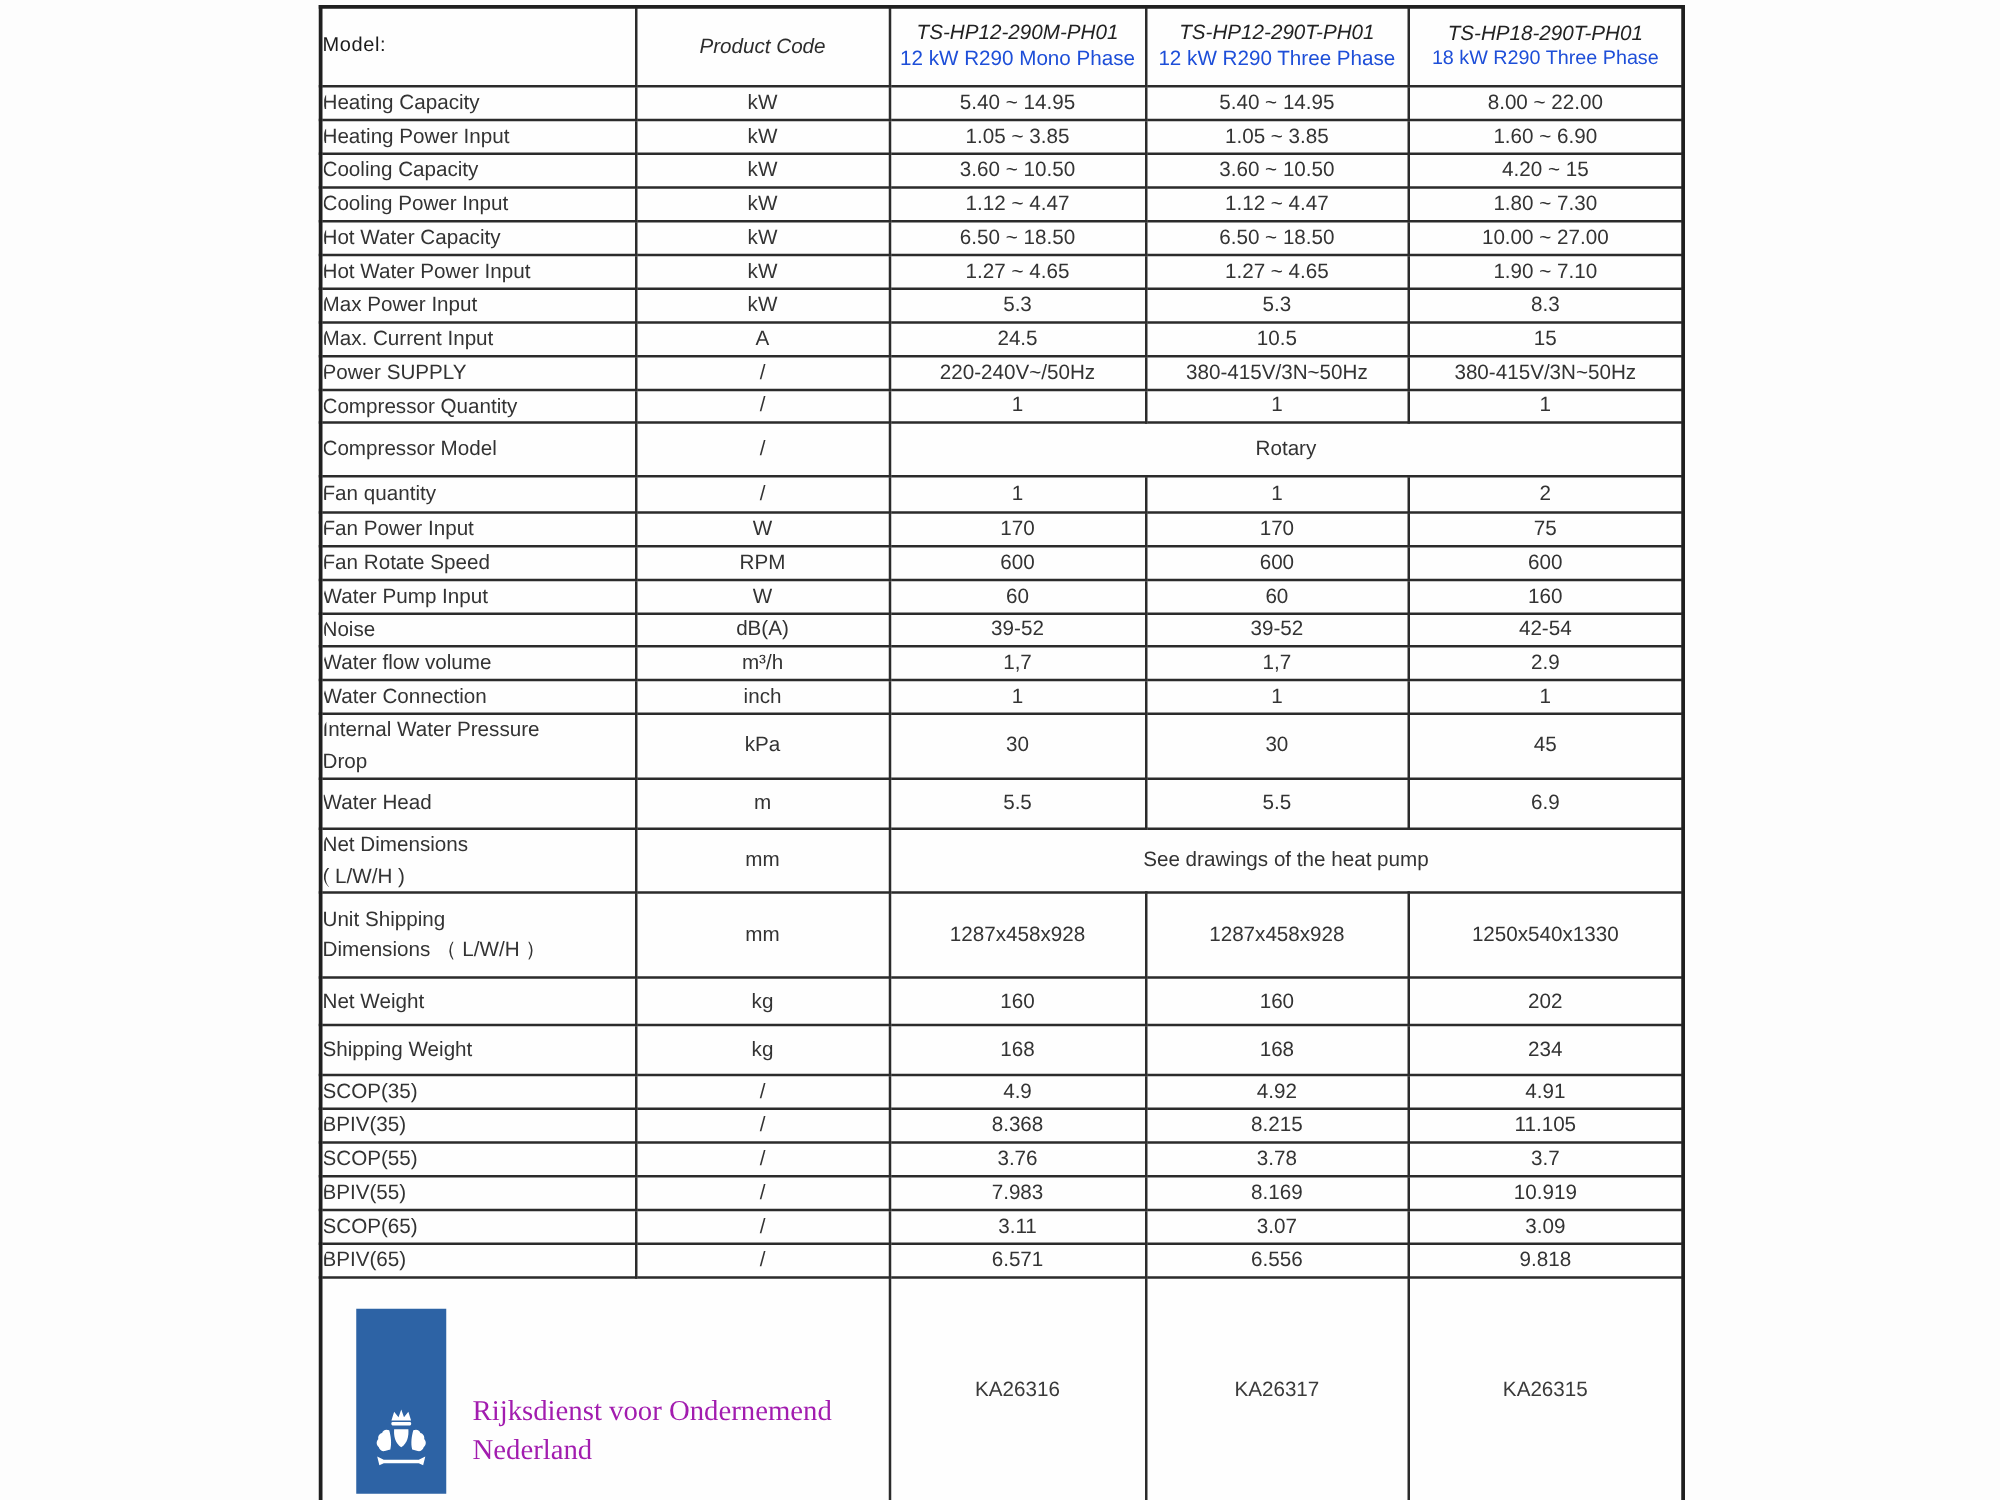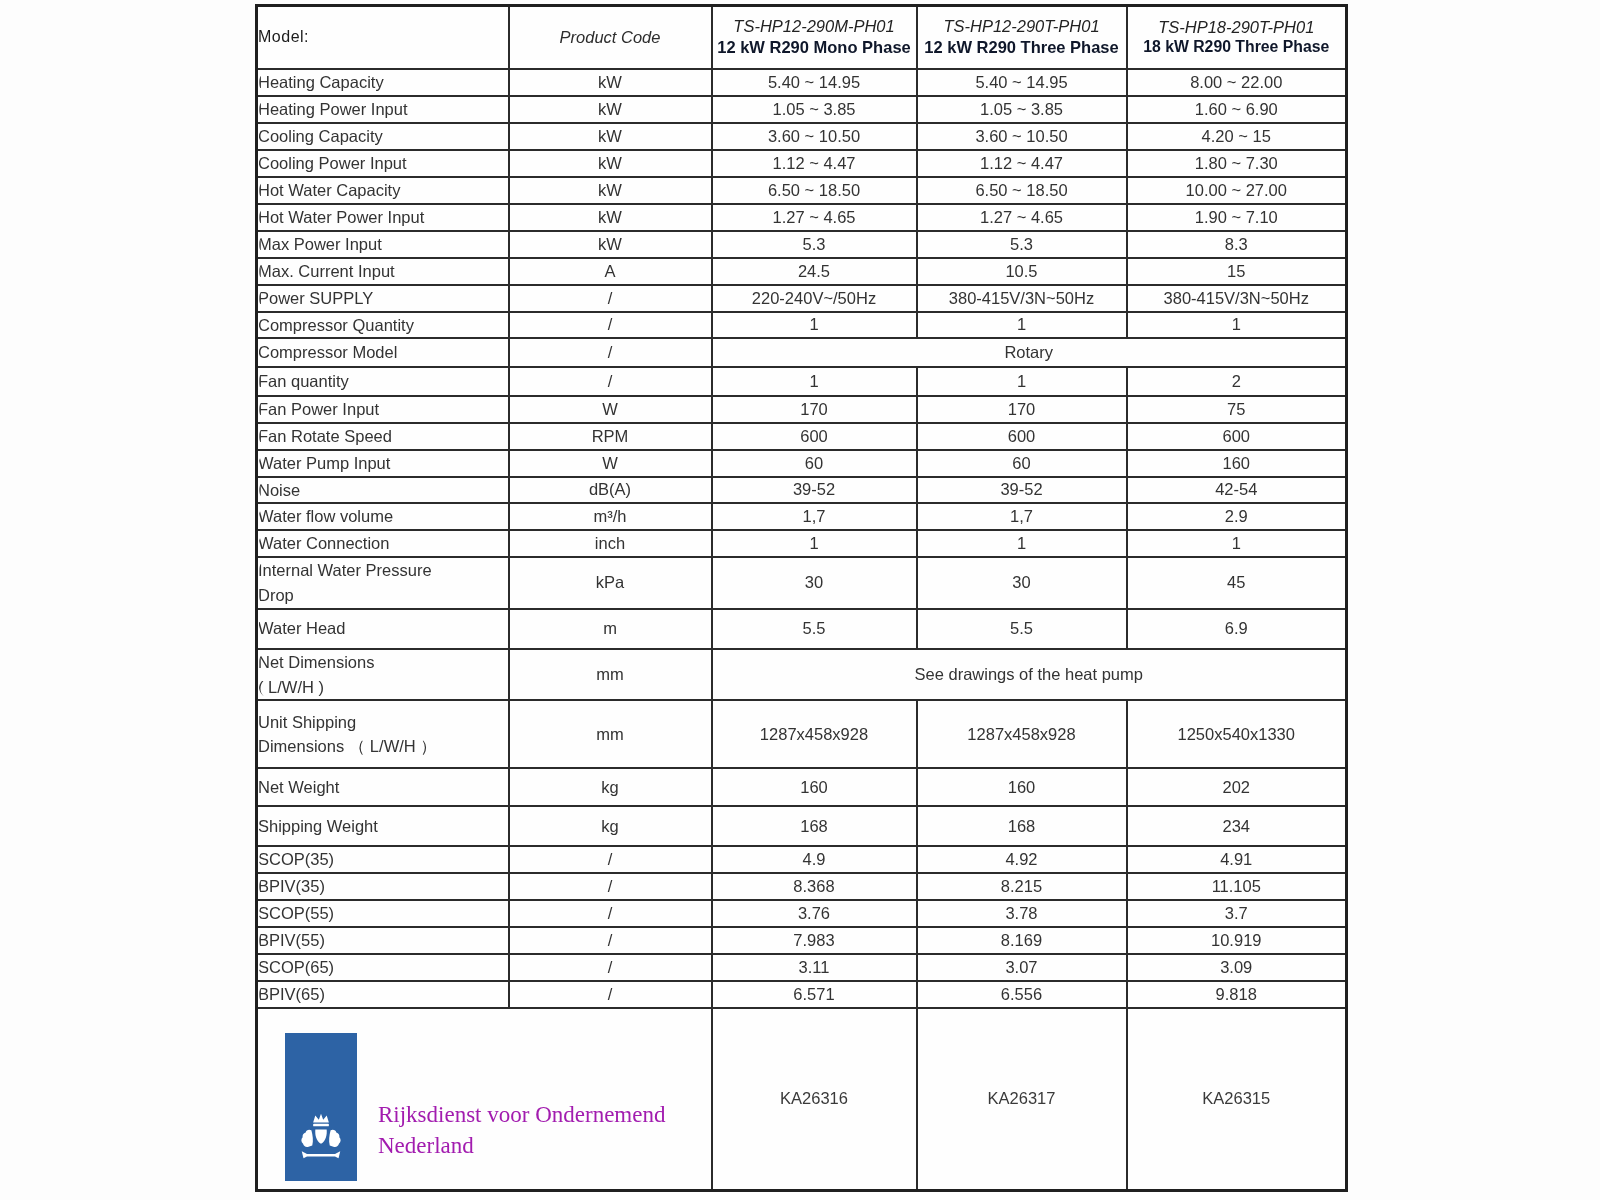--- a/index.html
+++ b/index.html
@@ -40,21 +40,21 @@
   }
   .pc-cell {
     font-style: italic;
     font-size: 16.5px;
     color: #2d2d2d;
     text-align: center;
   }
   .hdr-cell { text-align: center; padding: 0 13px; }
   .hdr-cell.wide { padding: 0 6px; }
   .hdr-code { font-style: italic; font-size: 16.5px; color: #222222; line-height: 1.25; }
-  .hdr-name { font-weight: bold; font-size: 16.5px; color: #0f172a; line-height: 1.28; }
+  .hdr-name { font-weight: normal; font-size: 16.5px; color: #1d4ed8; line-height: 1.28; }
   .hdr-cell.wide .hdr-name { font-size: 15.8px; }
 
   .label-cell {
     text-align: left;
     padding-left: 43px;
     padding-right: 6px;
     font-size: 16.5px;
     color: #333333;
     line-height: 1.5;
     border-radius: 13px;
@@ -212,21 +212,21 @@
         </tr>
         <tr style="height: 20px; padding-left: 32px;">
           <td class="label-cell">
             <div class="lbl-line">Compressor Quantity</div>
           </td>
           <td class="unit-cell">/</td>
           <td class="value-cell">1</td>
           <td class="value-cell">1</td>
           <td class="value-cell">1</td>
         </tr>
-        <tr style="height: 29px;">
+        <tr style="height: 43px;">
           <td class="label-cell">
             <div class="lbl-line">Compressor Model</div>
           </td>
           <td class="unit-cell">/</td>
           <td class="value-cell" colspan="3">Rotary</td>
         </tr>
         <tr style="height: 29px;">
           <td class="label-cell">
             <div class="lbl-line">Fan quantity</div>
           </td>

